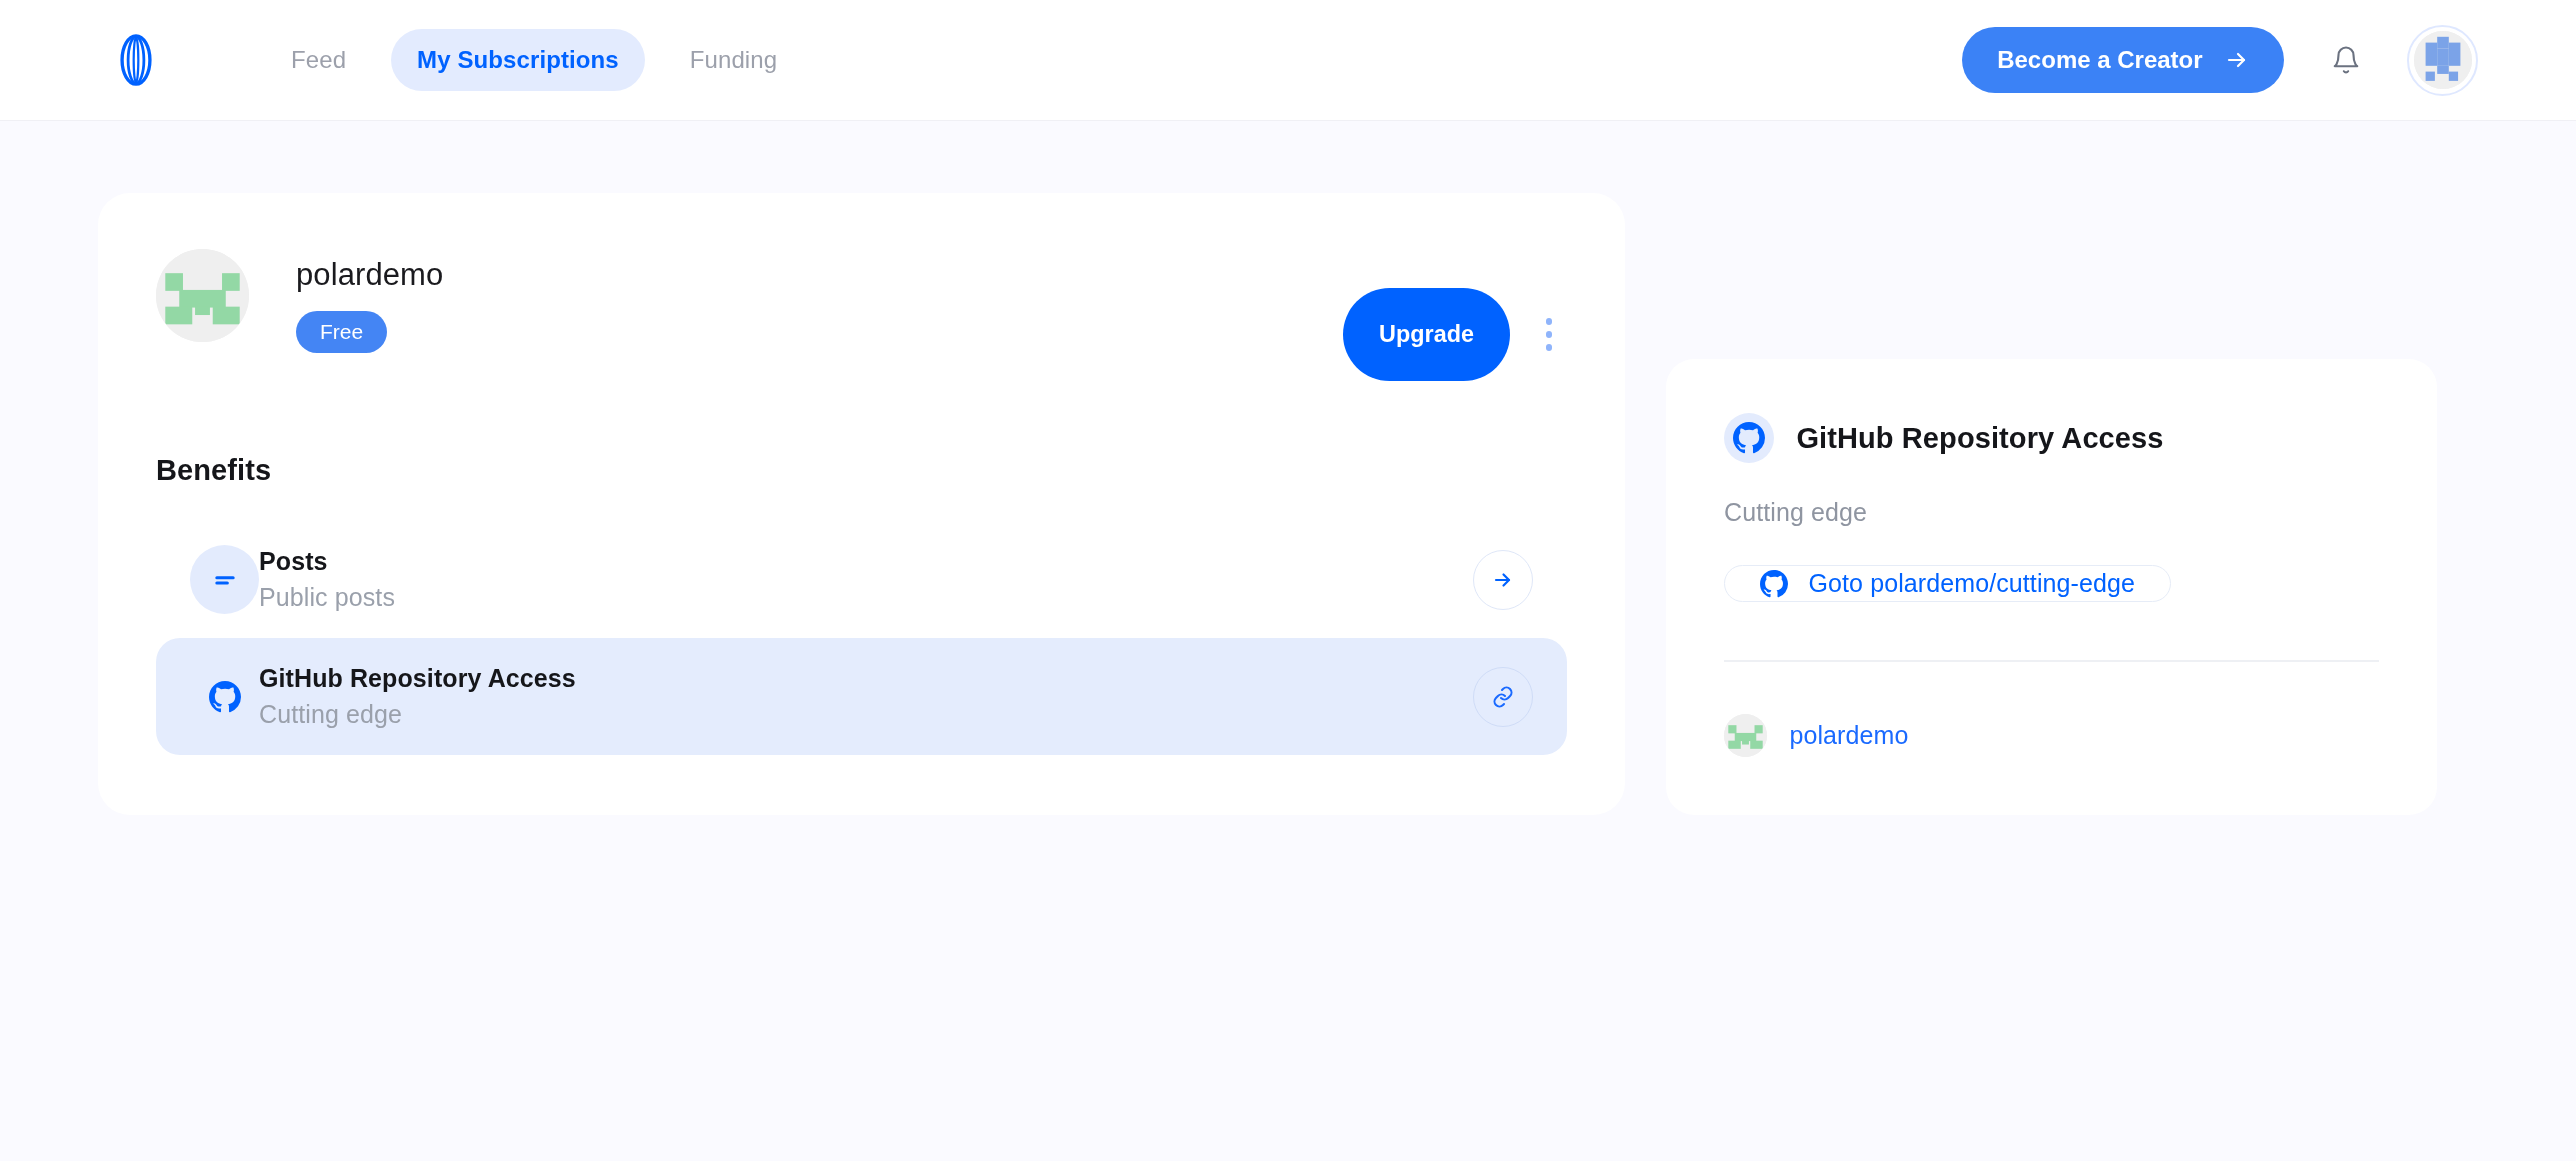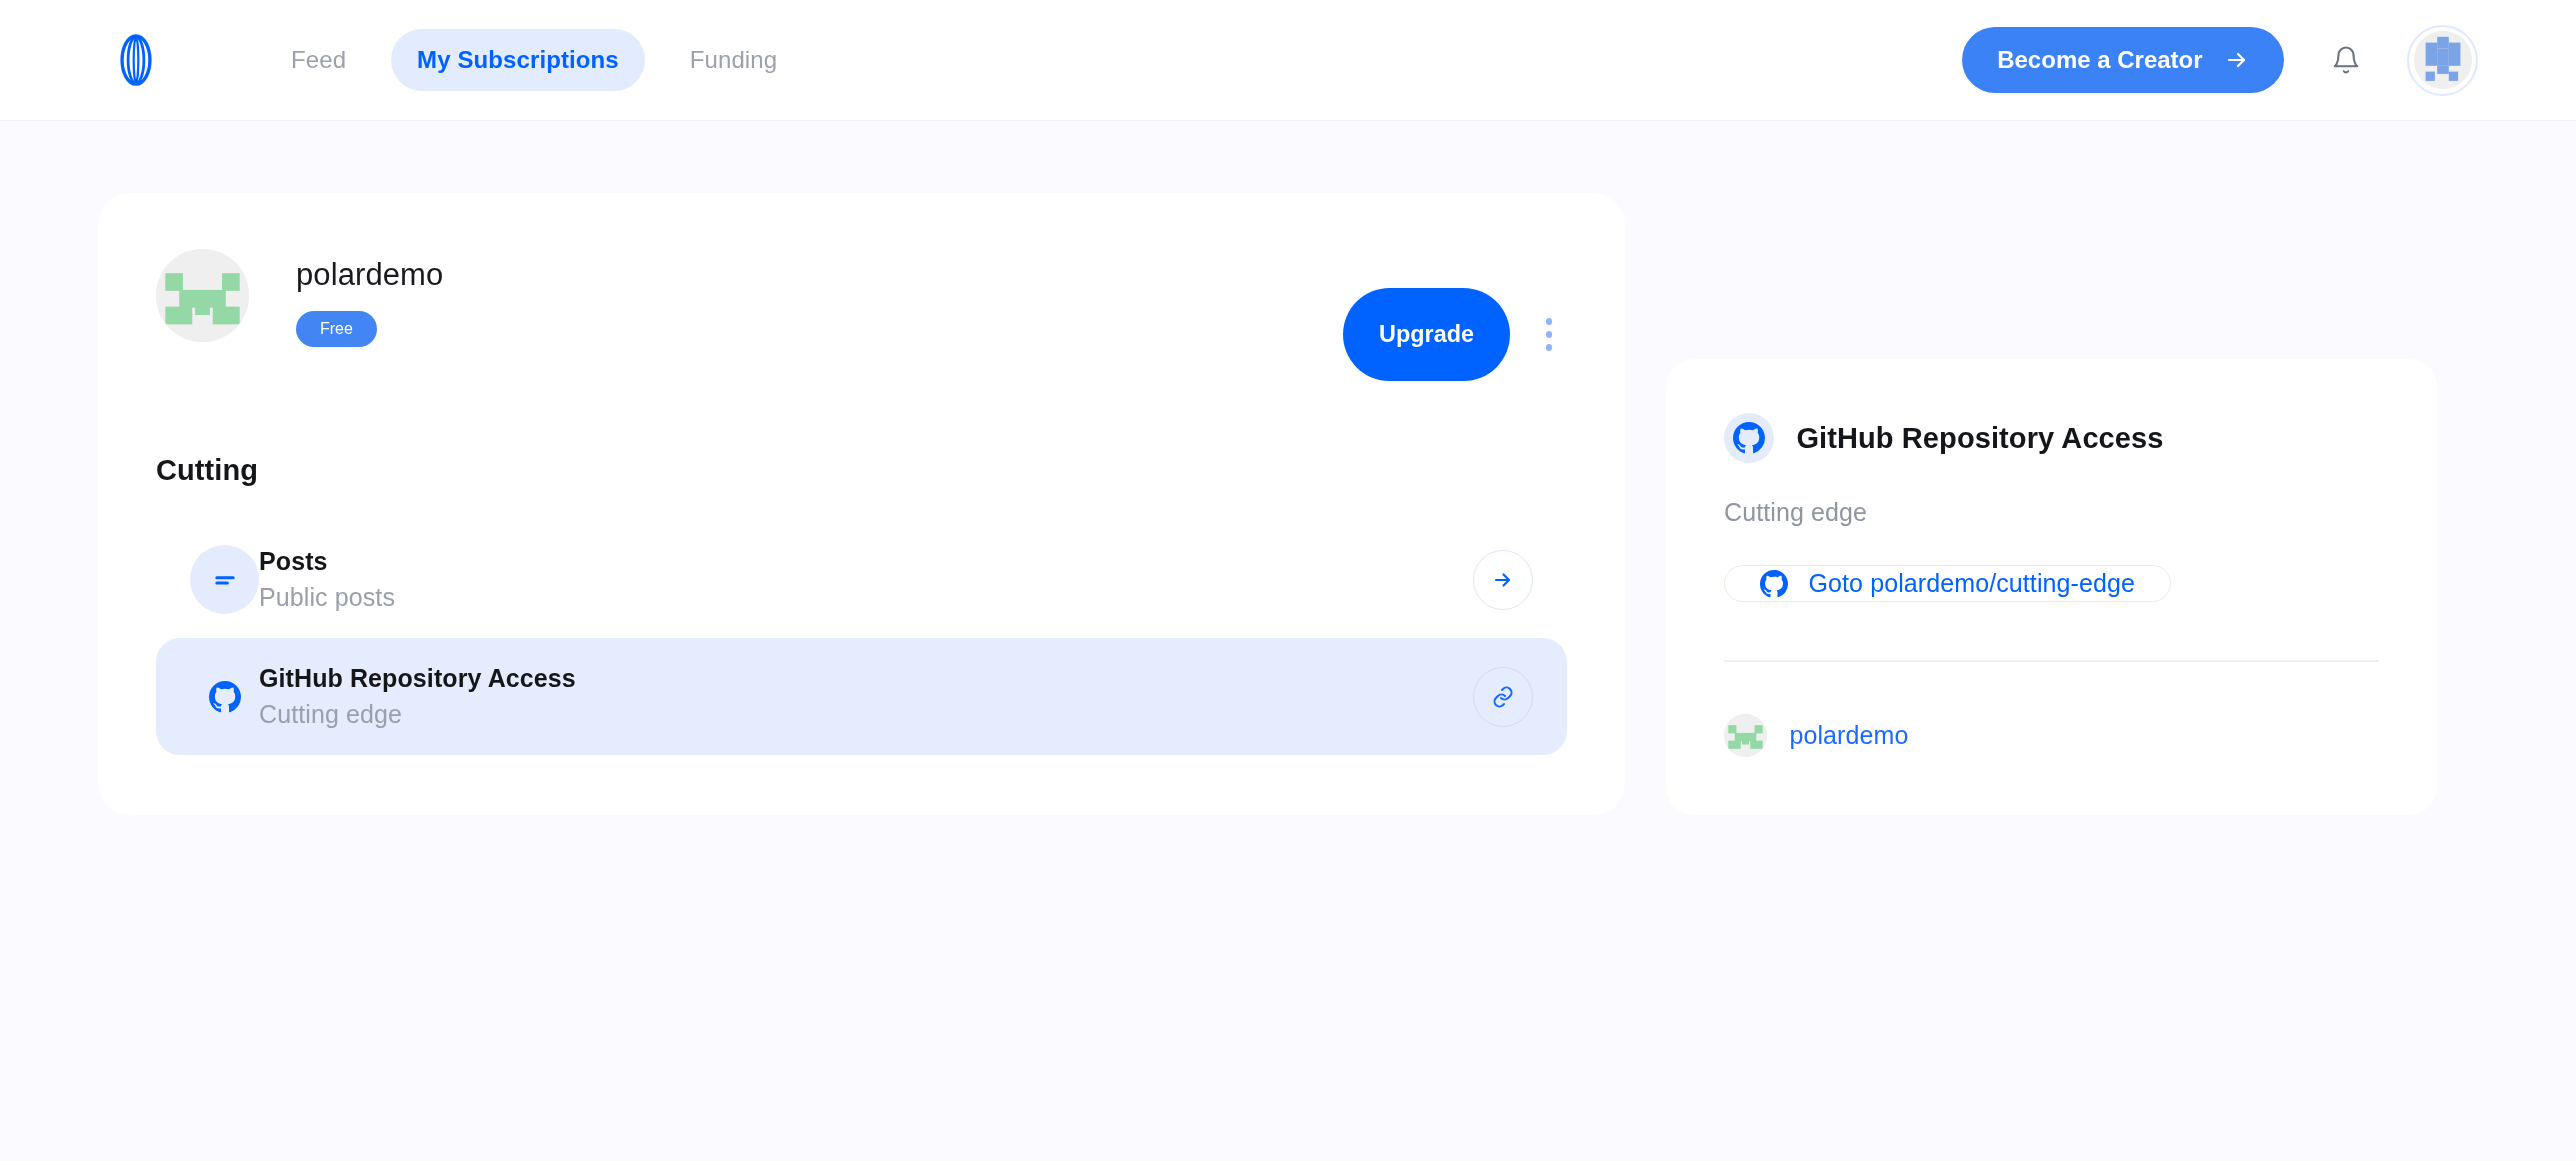--- a/index.html
+++ b/index.html
@@ -119,21 +119,21 @@
   .sub-name {
     font-size: 31px;
     color: #1a1a1e;
     letter-spacing: 0.1px;
   }
   .tier-badge {
     display: inline-block;
     margin-top: 18.7px;
     background: #4485f4;
     color: #ffffff;
-    font-size: 16px;
+    font-size: 21px;
     font-weight: 500;
     padding: 9px 24px;
     border-radius: 933px;
   }
   .sub-actions {
     margin-left: auto;
     display: flex;
     align-items: center;
     gap: 20.5px;
     padding-top: 39px;
@@ -354,21 +354,21 @@
       <div class="sub-actions">
         <button class="upgrade-btn">Upgrade</button>
         <button class="dots-btn">
           <i></i>
           <i></i>
           <i></i>
         </button>
       </div>
     </div>
 
-    <div class="benefits-title">Cutting</div>
+    <div class="benefits-title">Benefits</div>
 
     <div class="benefit-list">
 
       <div class="benefit-row">
         <div class="benefit-icon">
           <svg width="28" height="28" viewBox="0 0 24 24" fill="none" stroke="#0062ff" stroke-width="2.6" stroke-linecap="round">
             <line x1="5" y1="10" x2="19" y2="10"></line>
             <line x1="5" y1="14.5" x2="14" y2="14.5"></line>
           </svg>
         </div>

